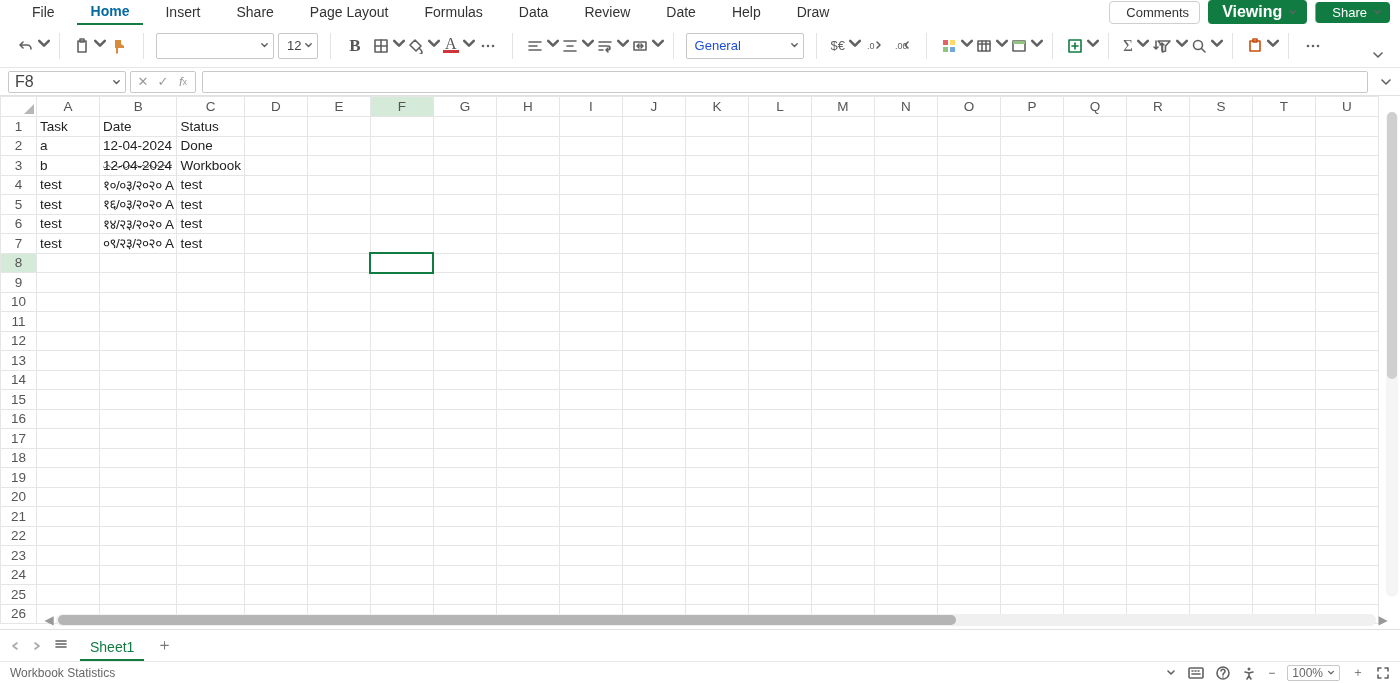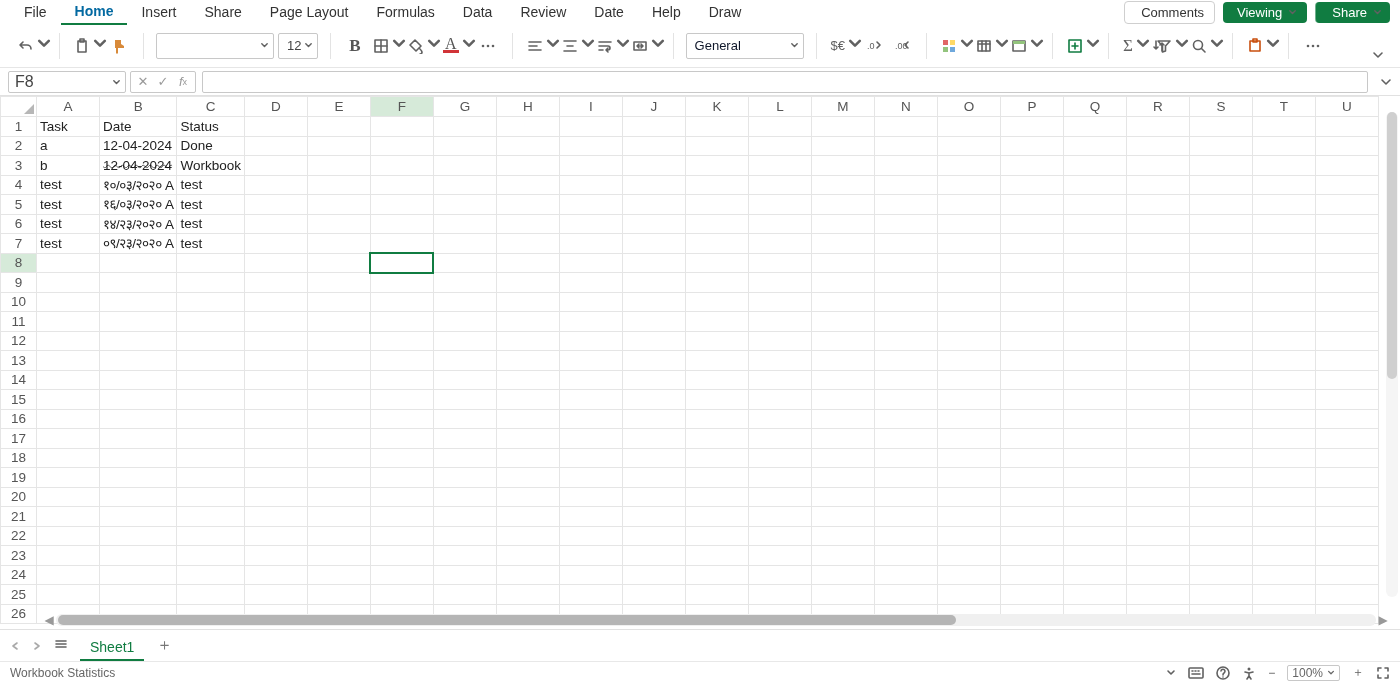--- a/index.html
+++ b/index.html
@@ -1,39 +1,39 @@
 <!DOCTYPE html>
 <html><head>
 <meta charset="utf-8">
 <style>
 * { margin: 0; padding: 0; box-sizing: border-box; font-family: -apple-system, "Segoe UI", Arial, sans-serif; }
 html, body { width: 1400px; height: 683px; overflow: hidden; background: #fff; color: #333; }
 .app { width: 100%; height: 100%; display: flex; flex-direction: column; user-select: none; }
 
 
-.menubar { display: flex; align-items: center; padding: 0 10px; height: 24px; font-size: 14px; gap: 0; }
+.menubar { display: flex; align-items: center; padding: 0 10px; height: 24px; font-size: 14px; gap: 8px; margin-left: 8px; }
 .menubar .spacer { flex: 1; }
 .menu-item { padding: 0 14px; cursor: pointer; line-height: 24px; }
 .menu-item.active { border-bottom: 2px solid #107c41; font-weight: 600; color: #0369a1; }
 .right-controls { display: flex; gap: 8px; align-items: center; }
 .comments-btn { border: 1px solid #cfcfcf; border-radius: 4px; padding: 3px 10px; font-size: 13px; display: flex; align-items: center; gap: 6px; cursor: pointer; background: #fff; }
-.green-btn { background: #107c41; color: #fff; border-radius: 4px; padding: 3px 10px 3px 8px; font-size: 13px; display: flex; align-items: center; gap: 6px; cursor: pointer; }
+.green-btn { background: #107c41; color: #fff; border-radius: 4px; padding: 3px 10px 3px 8px; font-size: 16px; display: flex; align-items: center; gap: 6px; cursor: pointer; font-weight: bold; }
 .share-box { background: #107c41; color: #fff; border-radius: 4px; padding: 3px 8px 3px 10px; font-size: 13px; display: flex; align-items: center; gap: 6px; cursor: pointer; border-left: 1px solid rgba(255,255,255,0.4); }
 
 
 .ribbon { display: flex; align-items: center; padding: 4px 12px; height: 44px; border-bottom: 1px solid #e6e6e6; gap: 2px; }
 .ribbon .grp { display: flex; align-items: center; gap: 4px; padding: 0 4px; position: relative; }
 .ribbon .sep { width: 1px; height: 26px; background: #e3e3e3; margin: 0 6px; }
 .tbtn { min-width: 24px; height: 26px; display: flex; align-items: center; justify-content: center; border-radius: 3px; cursor: pointer; color: #616161; padding: 0 2px; gap: 2px; }
 .tbtn svg { width: 16px; height: 16px; }
 .dd { width: 9px; color: #616161; }
 .fontbox, .sizebox { border: 1px solid #c8c8c8; height: 26px; display: flex; align-items: center; justify-content: space-between; padding: 0 4px 0 8px; font-size: 13px; background: #fff; color: #444; border-radius: 2px; }
 .fontbox { width: 118px; }
 .sizebox { width: 40px; }
-.fmtbox { border: 1px solid #c8c8c8; height: 26px; width: 118px; display: flex; align-items: center; justify-content: space-between; padding: 0 4px 0 8px; font-size: 13px; color: #0f172a; border-radius: 2px; background: #fff; gap: 42px; }
+.fmtbox { border: 1px solid #c8c8c8; height: 26px; width: 118px; display: flex; align-items: center; justify-content: space-between; padding: 0 4px 0 8px; font-size: 13px; color: #1d4ed8; border-radius: 2px; background: #fff; gap: 42px; }
 .boldletter { font-family: "Times New Roman", serif; font-weight: bold; font-size: 17px; color: #555; }
 .fontcolor-a { font-family: "Times New Roman", serif; font-size: 16px; color: #555; border-bottom: 3px solid #d13438; line-height: 12px; padding: 0 2px; }
 .ribbon-spacer { flex: 1; }
 .ribbon-caret { width: 20px; display:flex; align-items:center; justify-content:center; cursor:pointer; color:#616161; align-self:flex-end; margin-bottom:2px;}
 
 
 .fxrow { display: flex; align-items: center; height: 28px; border-bottom: 1px solid #e1e1e1; }
 .namebox { width: 118px; border: 1px solid #c8c8c8; height: 22px; margin: 0 4px 0 8px; display: flex; align-items: center; justify-content: space-between; padding: 0 4px 0 6px; font-size: 16px; background: #fff; border-radius: 2px; color: #444; }
 .fxbtns { display: flex; align-items: center; gap: 0; border: 1px solid #c8c8c8; border-radius: 2px; height: 22px; background: #fff; padding: 0 2px; }
 .fxbtns .fxb { width: 20px; height: 20px; display:flex; align-items:center; justify-content:center; color:#9a9a9a; font-size: 13px; cursor:pointer; }

